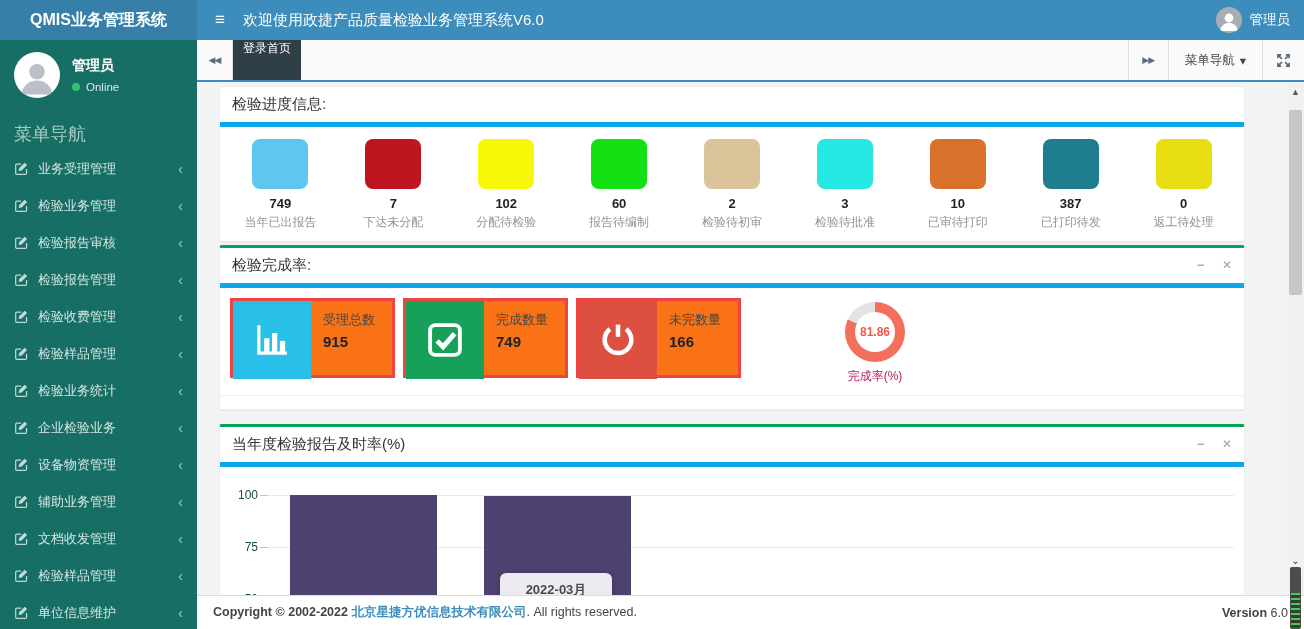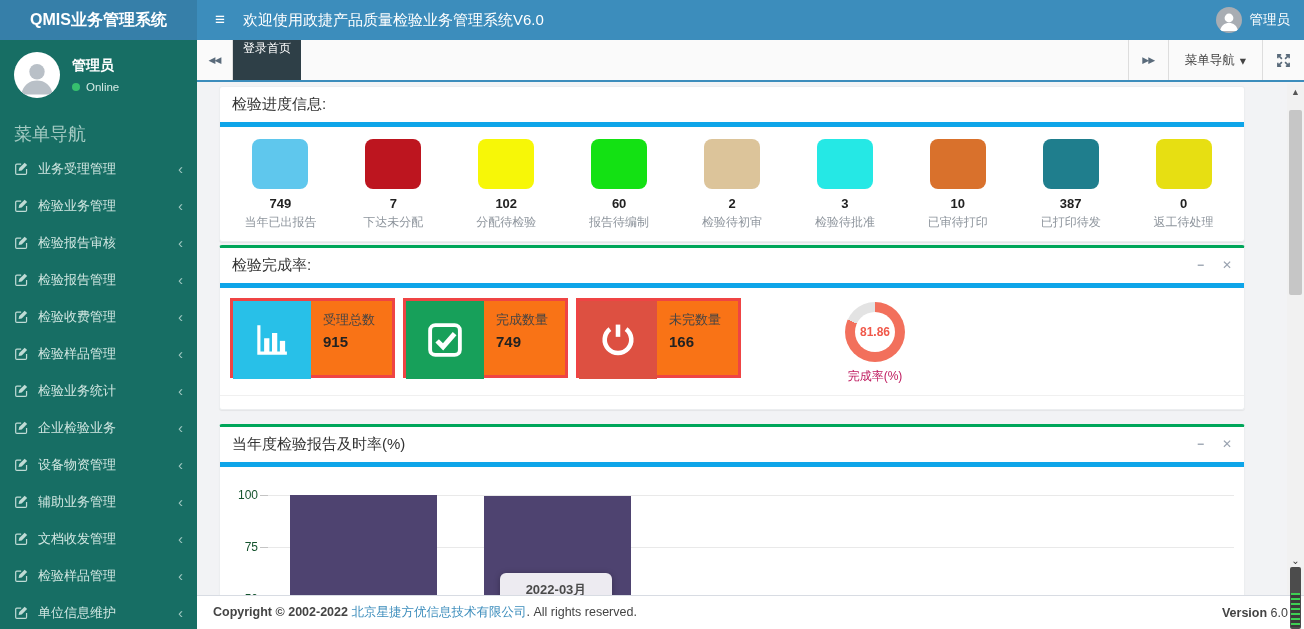--- a/index.html
+++ b/index.html
@@ -78,21 +78,21 @@
   .gridtick { position:absolute; left:30px; width:8px; height:1px; background:#c4c4c4; }
   .bar { position:absolute; width:147px; background:#4e4370; }
   .chart-tooltip { position:absolute; left:270px; top:100px; min-width:112px; background:#edebf1; border-radius:6px;
                    box-shadow:0 1px 6px rgba(0,0,0,.28); padding:8px 12px; text-align:center; z-index:5; }
   .tt-title { font-size:13px; font-weight:bold; color:#4a4a4a; }
   .tt-text { font-size:12px; color:#8f8f97; margin-top:4px; }
 
   
   .footer { position:absolute; bottom:0; left:0; right:0; height:34px; background:#fff; border-top:1px solid #d8dce3;
             display:flex; align-items:center; justify-content:space-between; padding:0 16px; font-size:12.5px; color:#444; z-index:10; }
-  .footer a { color:#3c8dbc; font-weight:normal; text-decoration:none; cursor:pointer; }
+  .footer a { color:#3c8dbc; font-weight:bold; text-decoration:none; cursor:pointer; }
 
   
   .vscroll { position:absolute; right:0; top:44px; bottom:34px; width:17px; background:#f1f1f1; z-index:15; }
   .vscroll-up { height:16px; display:flex; align-items:center; justify-content:center; color:#555; font-size:9px; cursor:pointer; }
   .vscroll-thumb { position:absolute; left:2px; right:2px; top:26px; height:185px; background:#c6c6c6; border-radius:2px; cursor:pointer; }
   .scroll-widget { position:absolute; right:3px; bottom:0; width:11px; height:62px; background:#4c4c4c; border-radius:2px; z-index:40; cursor:pointer; }
   .scroll-widget .stripes { position:absolute; left:1px; right:1px; bottom:2px; height:34px;
         background:repeating-linear-gradient(to bottom,#3ecf53 0 2px,#3a3a3a 2px 5px); }
   .scroll-widget-chev { position:absolute; right:3px; bottom:64px; width:11px; text-align:center; color:#3d3d3d; font-size:10px; line-height:8px; z-index:40; }
 </style>

